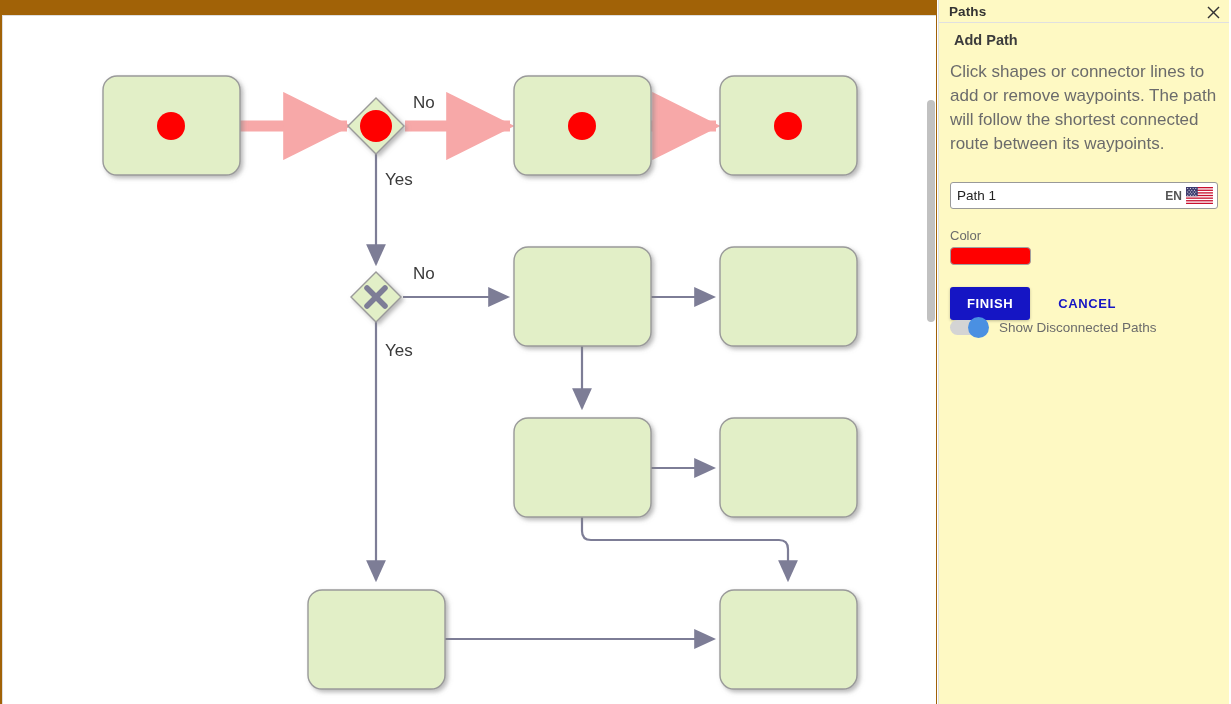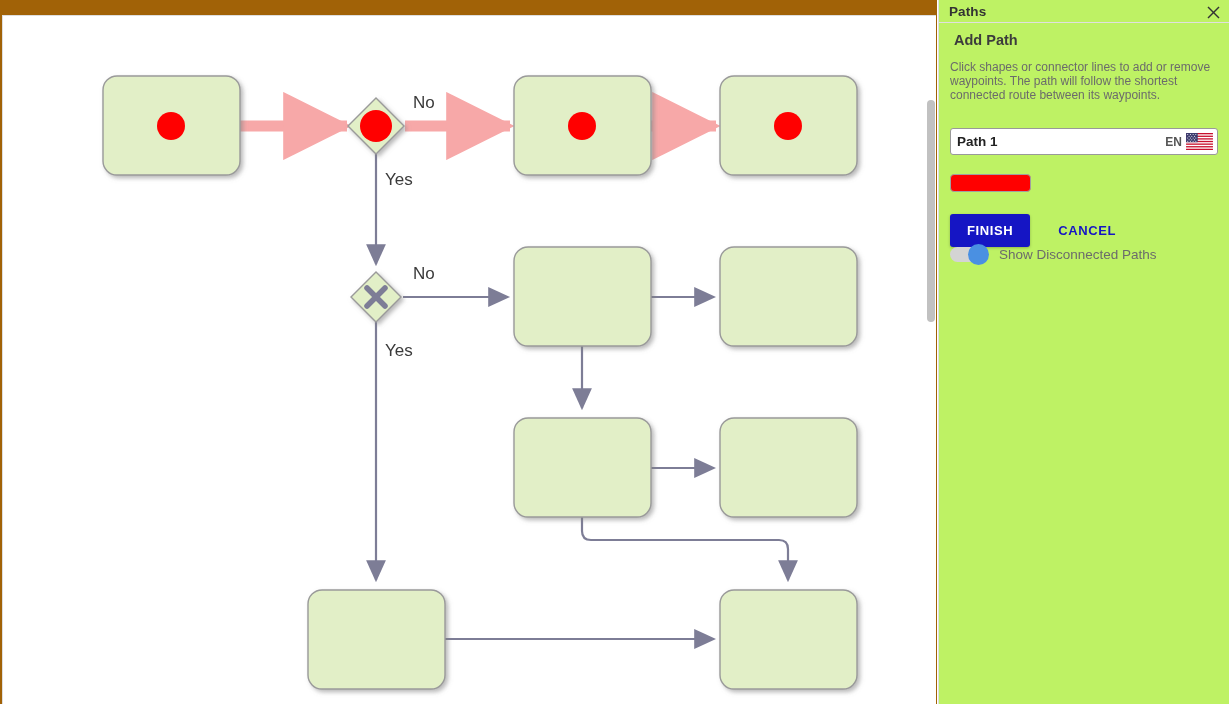--- a/index.html
+++ b/index.html
@@ -30,49 +30,48 @@
     background: transparent;
   }
   #canvas-scrollbar-thumb {
     position: absolute; left: 2px; top: 84px; width: 8px; height: 222px;
     background: #c1c1c1; border-radius: 4px;
   }
 
   
   #panel {
     position: absolute; left: 938px; top: 0; width: 291px; height: 704px;
-    background: #bef264; border-left: 1px solid #e0e0e0;
+    background: #fef9c3; border-left: 1px solid #e0e0e0;
   }
   #panel-header {
     position: relative; height: 23px; border-bottom: 1px solid #e0e0e0;
     display:flex; align-items:center; padding: 0 10px 0 10px;
   }
   #panel-title { font-size: 13.5px; font-weight: bold; color: #333; letter-spacing:.1px; }
   #close-btn {
     position:absolute; right: 6px; top: 2px; width: 20px; height: 20px;
     display:flex; align-items:center; justify-content:center; cursor:pointer;
   }
   #panel-body { padding: 9px 11px 0 11px; }
   #section-title {
     font-size: 14.5px; color: #3c3c3c; font-weight: 600; margin: 0 0 12px 4px;
   }
   #desc {
-    font-size: 12px; color: #6b6b6b; line-height: 14px; margin: 0 0 26px 0;
+    font-size: 17px; color: #6b6b6b; line-height: 24px; margin: 0 0 26px 0;
     max-width: 272px;
   }
   .field-label { font-size: 13px; color: #6b6b6b; margin-bottom: 4px; }
   #name-field-wrap {
     position: relative; height: 27px; border: 1px solid #999; border-radius: 3px;
     display:flex; align-items:center; background:#fff; margin-bottom: 19px;
   }
   #name-input {
     border:none; outline:none; flex:1; font-size:13.5px; color:#222;
     font-family:"Liberation Sans", sans-serif; padding: 0 6px; background:transparent;
     height: 25px;
-    font-weight: bold;
   }
   #lang-code { font-size:12px; font-weight:bold; color:#555; margin-right:4px; }
   #flag { width: 27px; height: 17px; margin-right: 4px; display:block; }
 
   #color-swatch {
     width: 81px; height: 18px; background: #ff0000; border: 1px solid #a0a0a0;
     border-radius: 4px; margin-bottom: 22px; cursor:pointer;
   }
 
   #toggle-row { display:flex; align-items:center; margin-bottom: 23px; }
@@ -230,20 +229,21 @@
               <circle cx="8.1" cy="9.4" r=".75"></circle>
             <circle cx="11.9" cy="9.4" r=".75"></circle>
             <circle cx="2.4" cy="11.6" r=".75"></circle>
               <circle cx="6.2" cy="11.6" r=".75"></circle>
             <circle cx="10" cy="11.6" r=".75"></circle>
               <circle cx="13.8" cy="11.6" r=".75"></circle>
           </g>
         </svg>
       </div>
 
+      <div class="field-label">Color</div>
       <div id="color-swatch" style="background: rgb(255, 0, 0);"></div>
 
       <div id="button-row">
         <button id="finish-btn" style="background: rgb(21, 21, 196);">FINISH</button>
         <button id="cancel-btn" style="color: rgb(21, 21, 196);">CANCEL</button>
       </div>
 
       <div id="toggle-row">
         <div id="toggle">
           <div id="toggle-knob"></div>

